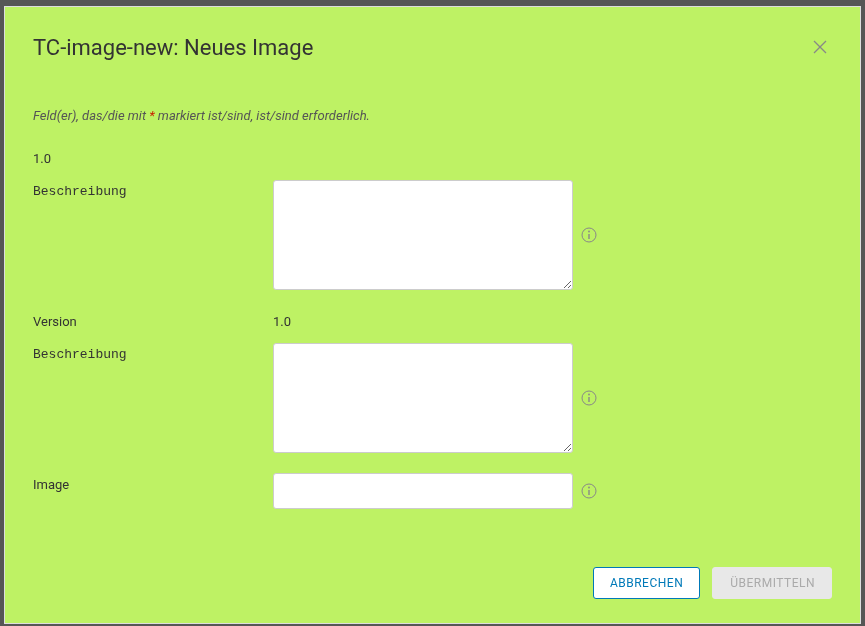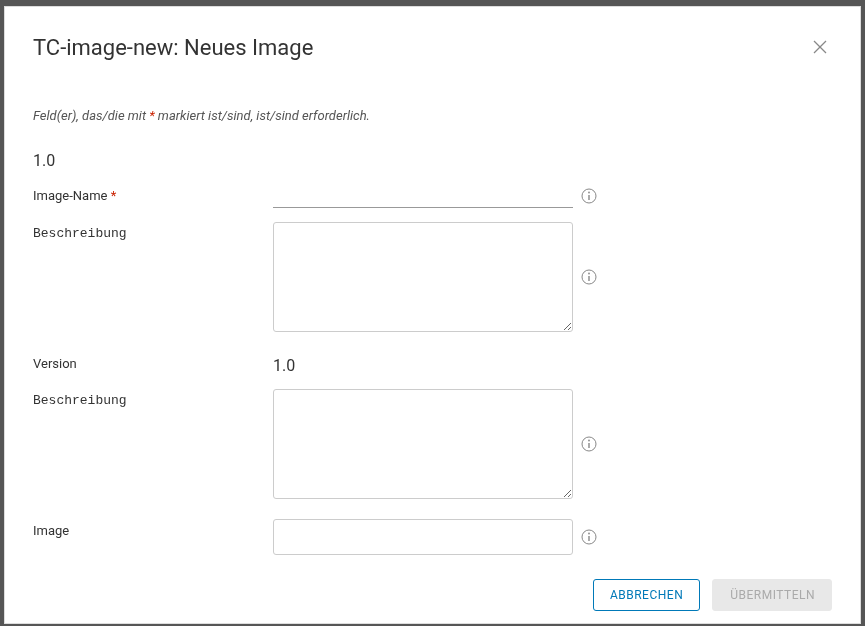--- a/index.html
+++ b/index.html
@@ -9,21 +9,21 @@
     }
     body {
       font-family: -apple-system, BlinkMacSystemFont, "Segoe UI", Roboto, Helvetica, Arial, sans-serif;
       background: #565656;
       width: 865px;
       height: 626px;
       overflow: hidden;
       padding-top: 6px;
     }
     .dialog {
-      background: #ffffff;
+      background: #bef264;
       margin: 0 4px;
       height: 618px;
       position: relative;
       border: 1px solid #ddd;
       padding: 28px;
     }
     .dialog-header {
       display: flex;
       justify-content: space-between;
       align-items: flex-start;
@@ -72,21 +72,21 @@
     }
     .form-label .req {
       color: #c92100;
     }
     .form-control-wrap {
       display: flex;
       align-items: center;
       gap: 8px;
     }
     .static-value {
-      font-size: 16px;
+      font-size: 13px;
       color: #333;
       padding-top: 4px;
       text-align: center;
     }
     .text-input {
       width: 300px;
       border: none;
       border-bottom: 1px solid #999;
       font-size: 13px;
       padding: 4px 2px;
@@ -115,21 +115,21 @@
     }
     .info-icon {
       width: 16px;
       height: 16px;
       color: #888;
       flex-shrink: 0;
       cursor: pointer;
     }
     .dialog-footer {
       position: absolute;
-      bottom: 12px;
+      bottom: 24px;
       right: 28px;
       display: flex;
       gap: 12px;
     }
     .btn {
       text-transform: uppercase;
       font-size: 12px;
       letter-spacing: 0.5px;
       padding: 8px 16px;
       border-radius: 3px;
@@ -174,33 +174,20 @@
   <p class="hint">
     <span>Feld(er), das/die mit </span><span class="asterisk">*</span><span> markiert ist/sind, ist/sind erforderlich.</span>
   </p>
 
   <div class="form-row">
     <div class="form-control-wrap">
       <div class="static-value">1.0</div>
     </div>
   </div>
 
-  <div class="form-row">
-    <div class="form-label">
-      <span>Image-Name </span><span class="req">*</span>
-    </div>
-    <div class="form-control-wrap">
-      <input type="text" class="text-input" value="" style="">
-      <svg class="info-icon" viewBox="0 0 16 16">
-        <circle cx="8" cy="8" r="7" fill="none" stroke="currentColor" stroke-width="1"></circle>
-        <circle cx="8" cy="4.5" r="0.9" fill="currentColor"></circle>
-        <line x1="8" y1="7" x2="8" y2="12" stroke="currentColor" stroke-width="1.4"></line>
-      </svg>
-    </div>
-  </div>
 
   <div class="form-row textarea-row">
     <div class="form-label">Beschreibung</div>
     <div class="form-control-wrap">
       <textarea class="textarea-input" style=""></textarea>
       <svg class="info-icon" viewBox="0 0 16 16">
         <circle cx="8" cy="8" r="7" fill="none" stroke="currentColor" stroke-width="1"></circle>
         <circle cx="8" cy="4.5" r="0.9" fill="currentColor"></circle>
         <line x1="8" y1="7" x2="8" y2="12" stroke="currentColor" stroke-width="1.4"></line>
       </svg>

